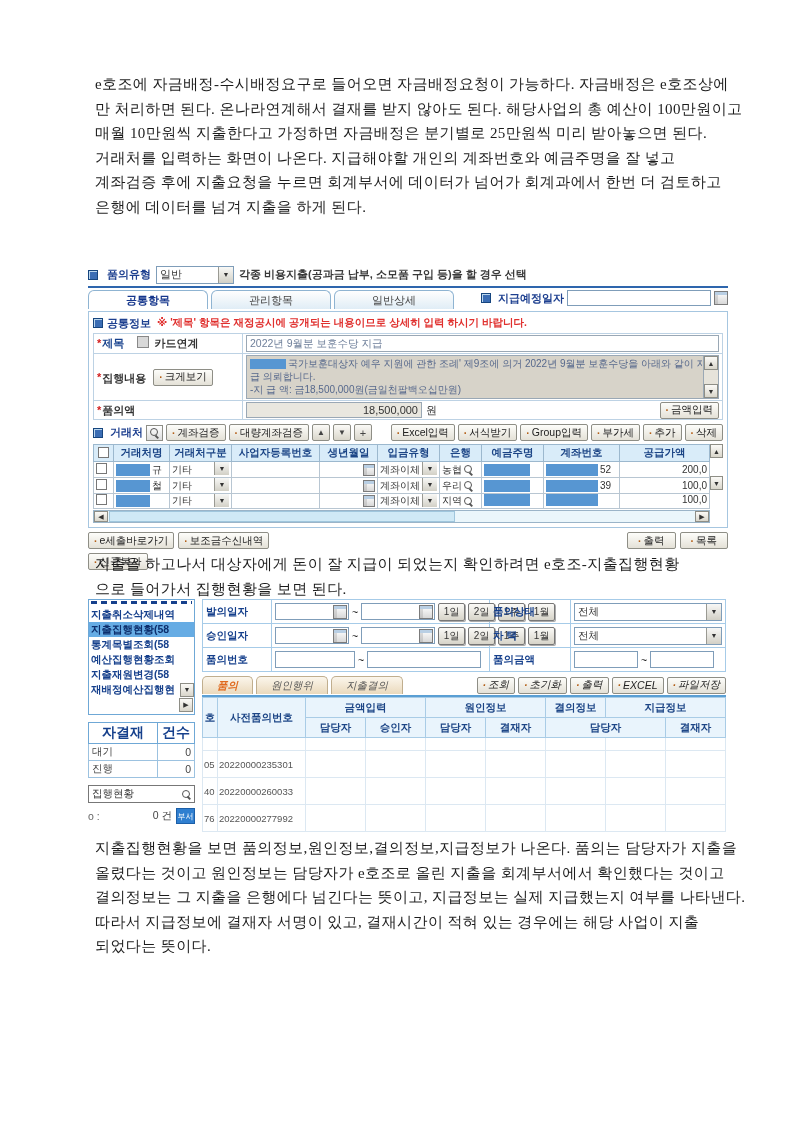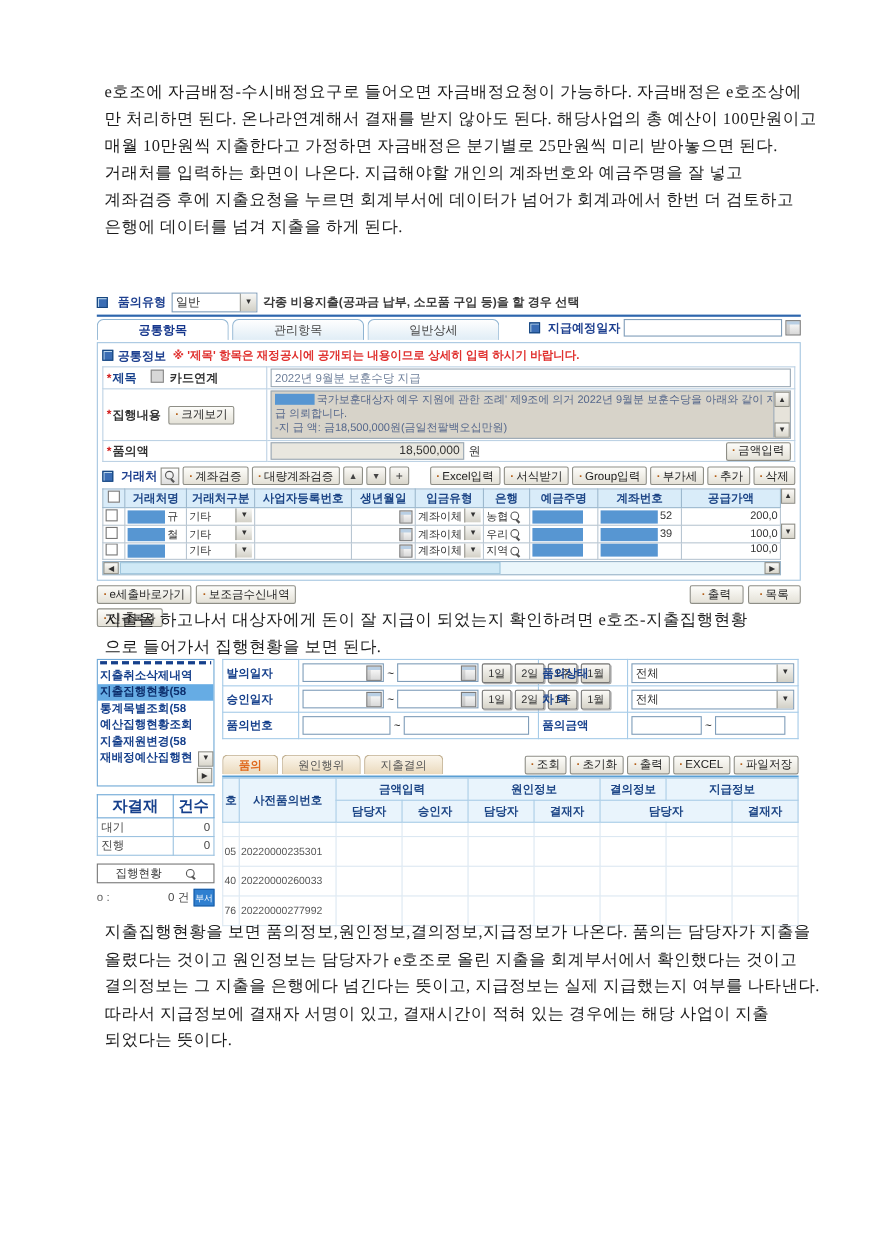--- a/index.html
+++ b/index.html
@@ -91,40 +91,40 @@
   .mlast{display:flex;align-items:center;}
   .mlast .mitem{flex:1;}
   .mini{width:12px;height:12px;display:flex;align-items:center;justify-content:center;font-size:7px;color:#333;flex:none;
         border:1px solid #8e8e86;background:linear-gradient(#fbfaf7,#d9d6cb);}
   .mbottom{display:flex;justify-content:flex-end;padding:1px;}
   .ecr{width:100%;border-collapse:collapse;margin-top:7px;}
   .ecr th{border:1px solid #6fa8d6;color:#16408c;font-weight:bold;height:18px;background:#fff;font-size:14px;}
   .ecr td{border:1px solid #9cc2e0;height:16px;padding:0 3px;color:#444;}
   .ecr td.v{text-align:right;}
   .srch{margin-top:7px;border:1px solid #777;background:#fff;height:16px;display:flex;align-items:center;
-        justify-content:space-between;padding:0 16px;color:#333;}
+        justify-content:space-between;padding:0 3px;color:#333;}
   .totline{margin-top:5px;display:flex;align-items:center;gap:4px;color:#666;}
   .totline .cnt{margin-left:auto;color:#444;}
   .badge{background:#2f7fd0;color:#fff;font-size:8px;width:17px;height:14px;display:inline-flex;
          align-items:center;justify-content:center;border:1px solid #1c5fa8;flex:none;overflow:hidden;}
   .main{flex:1;min-width:0;}
   .filter{width:100%;border-collapse:collapse;table-layout:fixed;}
   .filter td{border:1px solid #a6cbe8;height:21px;padding:1px 3px;background:#fff;}
   .flbl{color:#16408c;font-weight:bold;}
   .fl1{width:62px;} .fl2{width:74px;} .fv2{width:148px;}
   .ffields{display:flex;align-items:center;gap:3px;}
   .din{border:1px solid #7f9db9;background:#fff;height:15px;width:70px;display:inline-flex;align-items:center;
        justify-content:flex-end;padding:0 1px;flex:none;}
   .nin{border:1px solid #7f9db9;background:#fff;height:15px;width:78px;display:inline-flex;flex:none;}
   .nin.sm{width:62px;}
   .qbtn{width:25px;height:16px;border:1px solid #777;background:linear-gradient(#fbfaf7,#d7d4c9);box-shadow:1px 1px 0 #aaa;
         display:inline-flex;align-items:center;justify-content:center;font-size:10px;color:#333;flex:none;border-radius:2px;}
   .sel-full{display:flex;align-items:center;border:1px solid #7f9db9;height:16px;background:#fff;}
   .sel-full .val{flex:1;padding:0 3px;color:#333;}
-  .tabbar2{display:flex;align-items:center;margin-top:13px;height:20px;}
+  .tabbar2{display:flex;align-items:center;margin-top:3px;height:20px;font-style:italic;}
   .tab2{height:17px;border:1px solid #c0ae8e;border-bottom:none;border-radius:5px 5px 0 0;margin-right:3px;
         background:linear-gradient(#fbf6ec,#ead9bc);display:flex;align-items:center;justify-content:center;
         color:#555;padding:0 14px;}
   .tab2.active{color:#e06a1f;font-weight:bold;}
   .actions{margin-left:auto;display:flex;gap:3px;}
   .rwrap{border-top:2px solid #5a9fd4;margin-top:0;}
   .grid2{width:100%;border-collapse:collapse;table-layout:fixed;background:#fff;}
   .grid2 th{background:#e9f4fc;color:#1c4586;border:1px solid #a9cce6;font-size:10.5px;height:19px;padding:0;}
   .grid2 td{border:1px solid #dce8f2;height:26px;padding:0 1px;font-size:9.5px;color:#555;overflow:hidden;}
   .grid2 tr.empty td{height:12px;}

